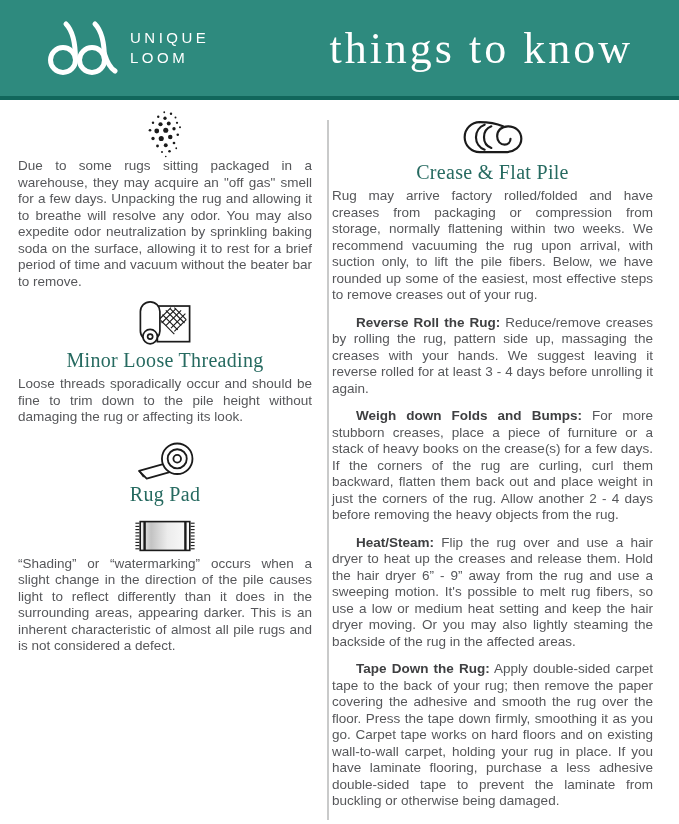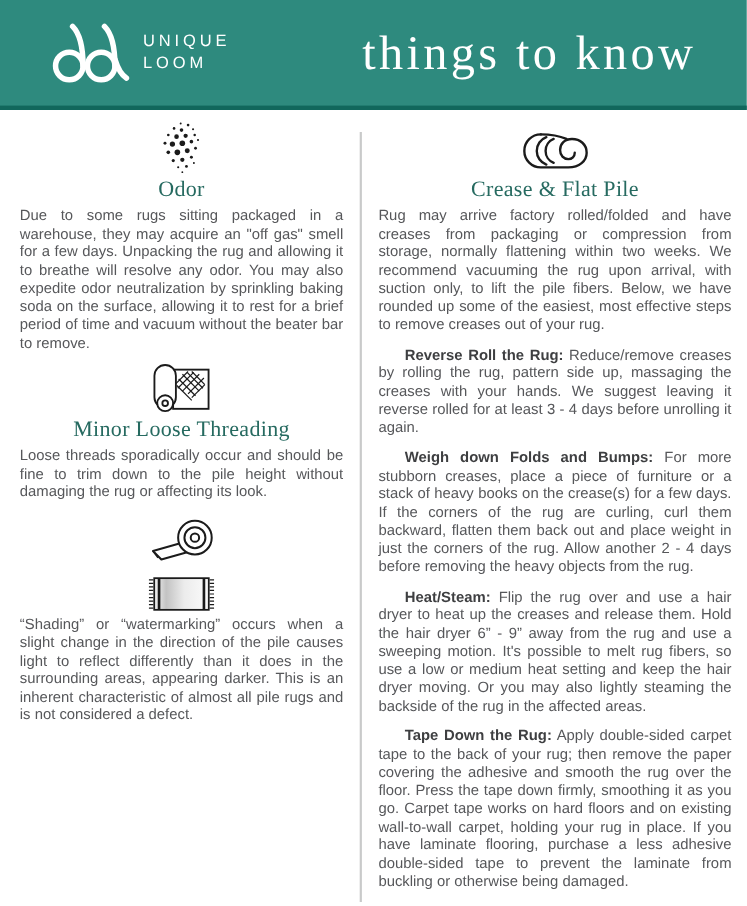--- a/index.html
+++ b/index.html
@@ -19,21 +19,21 @@
     font-size: 15px; letter-spacing: 3.5px; line-height: 1.35; font-weight: 400; }
   .banner-title {
     font-family: "Liberation Serif", serif; font-weight: 400;
     color: #ffffff; font-size: 44px; letter-spacing: 3px;
     margin-left: auto; margin-right: 20px; white-space: nowrap;
   }
   
   .content { display: flex; align-items: stretch; height: 720px; padding-left: 18px; }
   .col-left  { width: 294px; }
   .divider   { width: 2px; background: #C9CACA; margin-left: 15px; margin-top: 20px; }
-  .col-right { width: 321px; margin-left: 15px; }
+  .col-right { width: 321px; margin-left: 3px; }
 
   .section { text-align: center; }
   .section + .section { margin-top: 10px; }
   .icon-row { display: flex; justify-content: center; }
   .icon-row svg { display: block; }
   .mt-first { margin-top: 10px; }
   .mt-right { margin-top: 18px; }
 
   h2.section-heading {
     font-family: "Liberation Serif", serif; font-weight: 400;
@@ -95,21 +95,20 @@
               <circle cx="47" cy="33" r="1.7"></circle>
             <circle cx="20" cy="48" r="1.9"></circle>
               <circle cx="31" cy="47" r="2.6"></circle>
               <circle cx="42" cy="44" r="1.8"></circle>
             <circle cx="26" cy="56" r="1.3"></circle>
               <circle cx="36" cy="55" r="1.7"></circle>
               <circle cx="45" cy="51" r="1.2"></circle>
             <circle cx="31" cy="62" r="1.1"></circle>
           </svg>
         </div>
-        <h2 class="section-heading">Odor</h2>
         <p class="body">Due to some rugs sitting packaged in a warehouse, they may acquire an "off gas" smell for a few days. Unpacking the rug and allowing it to breathe will resolve any odor. You may also expedite odor neutralization by sprinkling baking soda on the surface, allowing it to rest for a brief period of time and vacuum without the beater bar to remove.</p>
       </div>
 
       <div class="section">
         <div class="icon-row">
           <svg width="56" height="46" viewBox="0 0 66 54" fill="none" stroke="#1B1B1B" stroke-width="2">
             <rect x="24" y="7" width="38" height="42" fill="#ffffff"></rect>
             <g stroke-width="1.3">
               <path d="M34,12 L52,30"></path>
                 <path d="M39,10 L56,27"></path>
@@ -134,20 +133,21 @@
       <div class="section">
         <div class="icon-row">
           <svg width="58" height="44" viewBox="0 0 76 56" fill="none" stroke="#1B1B1B" stroke-width="2.4">
             <path d="M4,45 L46,33 L50,45 L14,55 Z" fill="#ffffff" stroke-linejoin="round"></path>
             <path d="M4,45 L10,53" stroke-width="1.6"></path>
             <circle cx="54" cy="29" r="20" fill="#ffffff"></circle>
             <circle cx="54" cy="29" r="12.5" fill="#ffffff"></circle>
             <circle cx="54" cy="29" r="5" fill="#ffffff"></circle>
           </svg>
         </div>
+        <h2 class="section-heading">Rug Pad</h2>
       </div>
 
       <div class="section">
         <div class="icon-row">
           <svg width="64" height="40" viewBox="0 0 80 48" fill="none" stroke="#1B1B1B" stroke-width="2">
             <defs>
               <linearGradient id="shadeGrad" x1="0" y1="0" x2="1" y2="0">
                 <stop offset="0" stop-color="#f4f4f4"></stop>
                 <stop offset="0.22" stop-color="#c3c3c3"></stop>
                 <stop offset="0.55" stop-color="#ececec"></stop>

